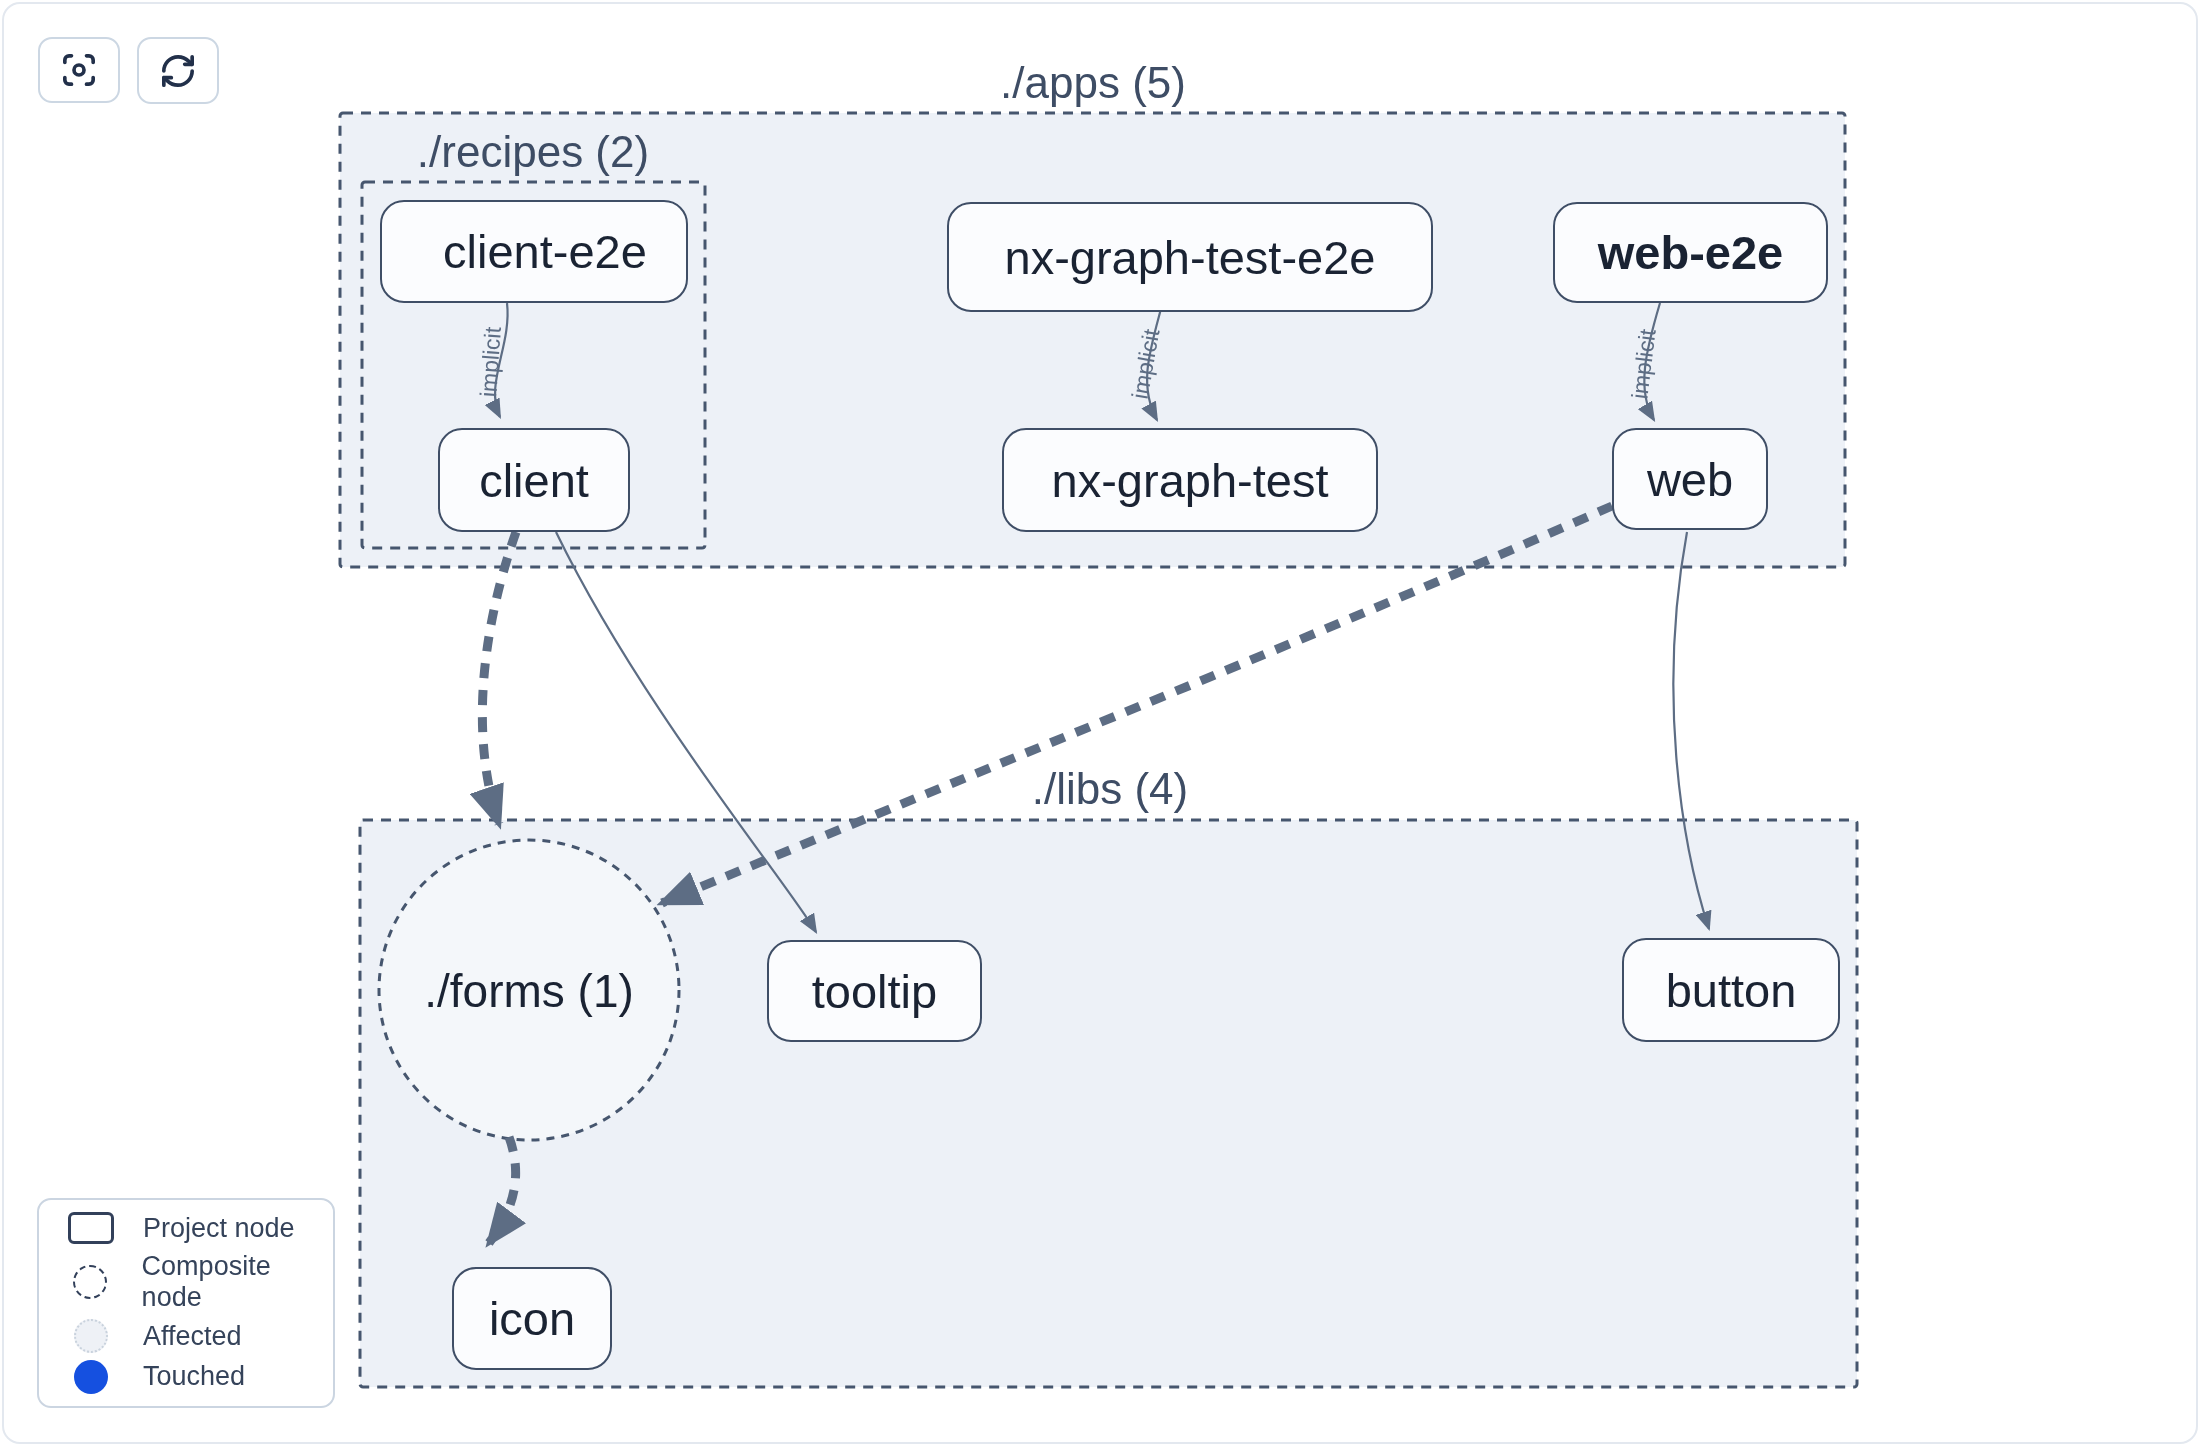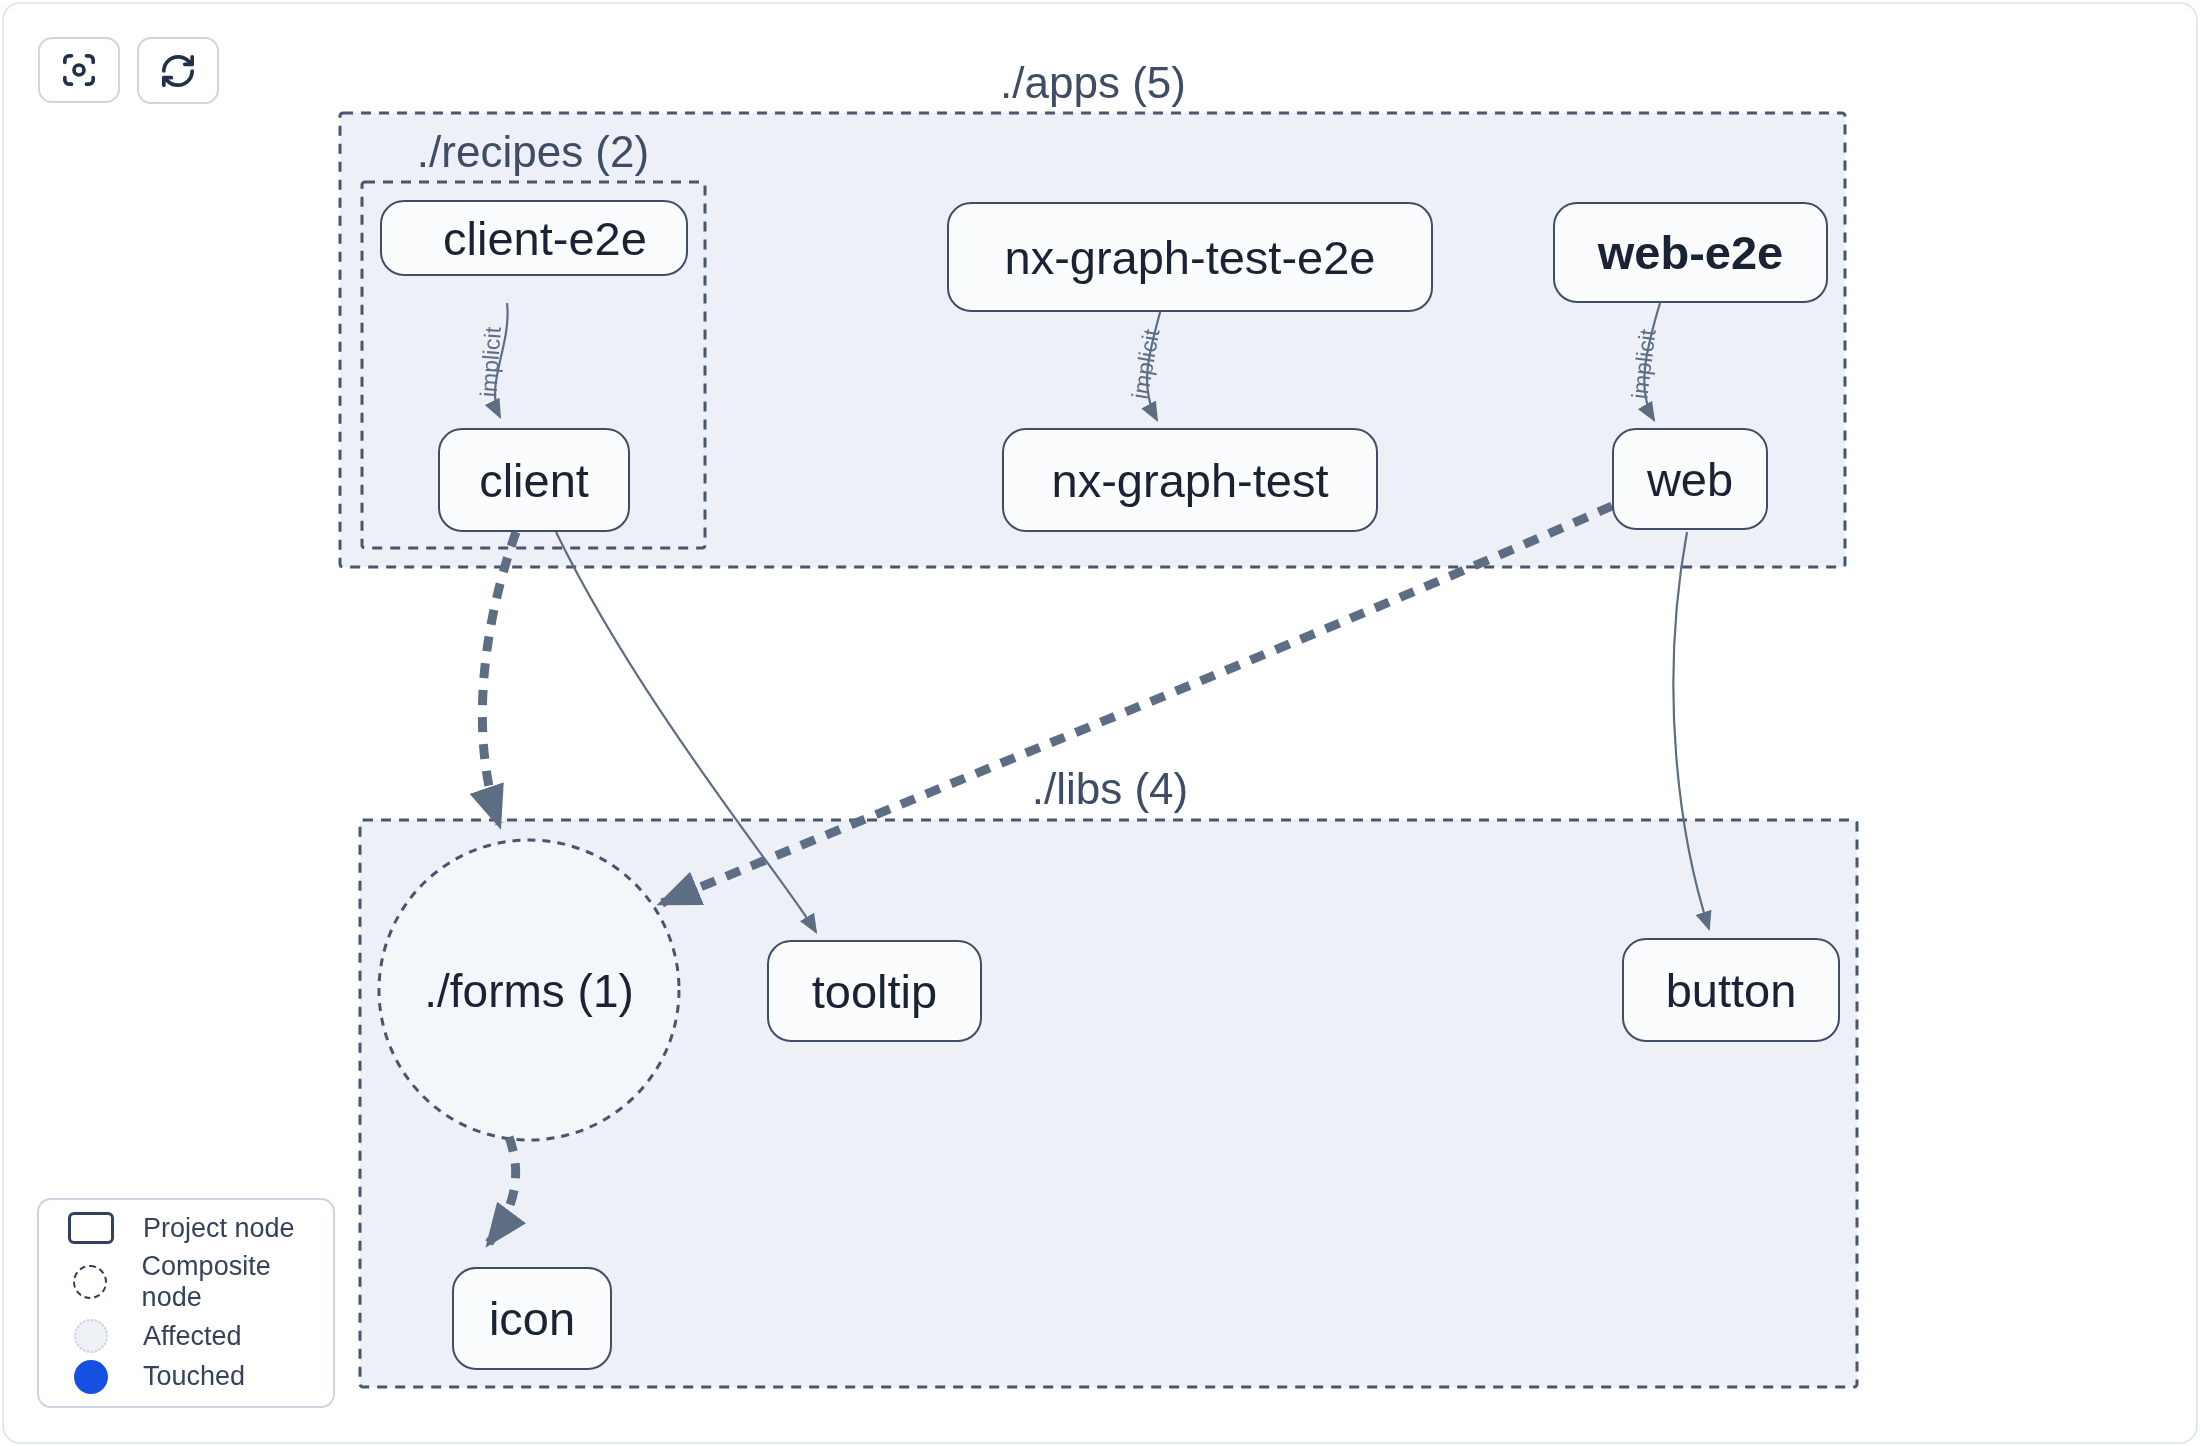--- a/index.html
+++ b/index.html
@@ -80,21 +80,21 @@
   <div class="group-label" style="left:1093px;top:58px;">./apps (5)</div>
   <div class="group-label" style="left:533px;top:127px;">./recipes (2)</div>
   <div class="group-label" style="left:1110px;top:764px;text-align:center;">./libs (4)</div>
 
   <div class="cnode-label" style="left:529px;top:991px;text-align:right;">./forms (1)</div>
 
   <div class="edge-label" style="left:491px;top:362px;transform:translate(-50%,-50%) rotate(-86deg);">implicit</div>
   <div class="edge-label" style="left:1146px;top:364px;transform:translate(-50%,-50%) rotate(-80deg);">implicit</div>
   <div class="edge-label" style="left:1644px;top:364px;transform:translate(-50%,-50%) rotate(-83deg);">implicit</div>
 
-  <div class="pnode" style="left:380px;top:200px;width:308px;height:76px;padding-left:22px;">client-e2e</div>
+  <div class="pnode" style="left:380px;top:200px;width:308px;height:103px;padding-left:22px;">client-e2e</div>
   <div class="pnode" style="left:438px;top:428px;width:192px;height:104px;">client</div>
   <div class="pnode" style="left:947px;top:202px;width:486px;height:110px;">nx-graph-test-e2e</div>
   <div class="pnode" style="left:1002px;top:428px;width:376px;height:104px;">nx-graph-test</div>
   <div class="pnode" style="left:1553px;top:202px;width:275px;height:101px;font-weight:bold;">web-e2e</div>
   <div class="pnode" style="left:1612px;top:428px;width:156px;height:102px;">web</div>
   <div class="pnode" style="left:767px;top:940px;width:215px;height:102px;">tooltip</div>
   <div class="pnode" style="left:1622px;top:938px;width:218px;height:104px;">button</div>
   <div class="pnode" style="left:452px;top:1267px;width:160px;height:103px;">icon</div>
 
   <div class="toolbar-btn" style="left:38px;top:37px;width:82px;height:66px;">

